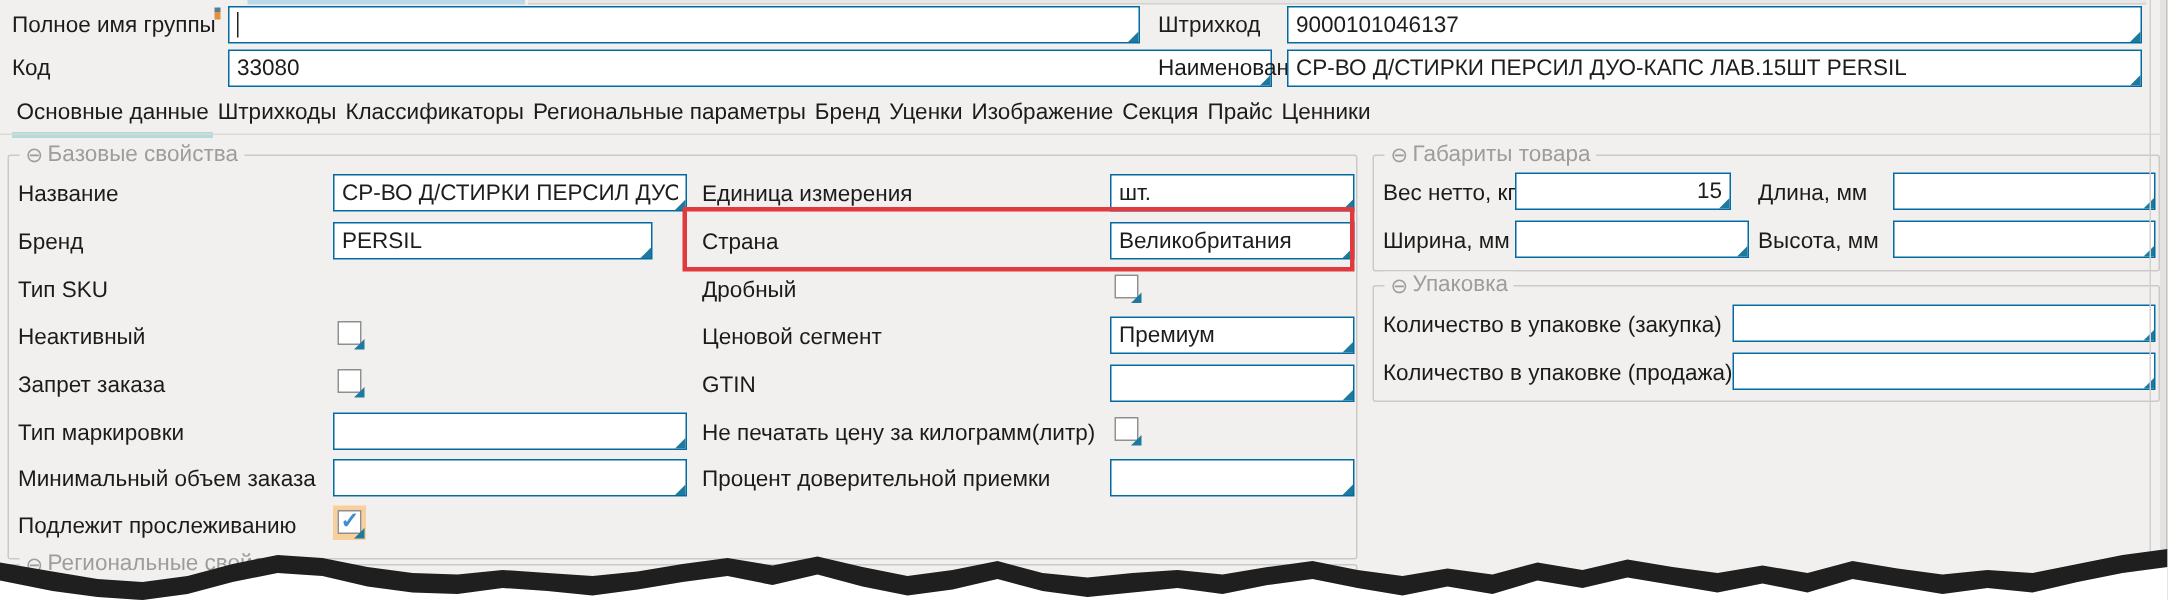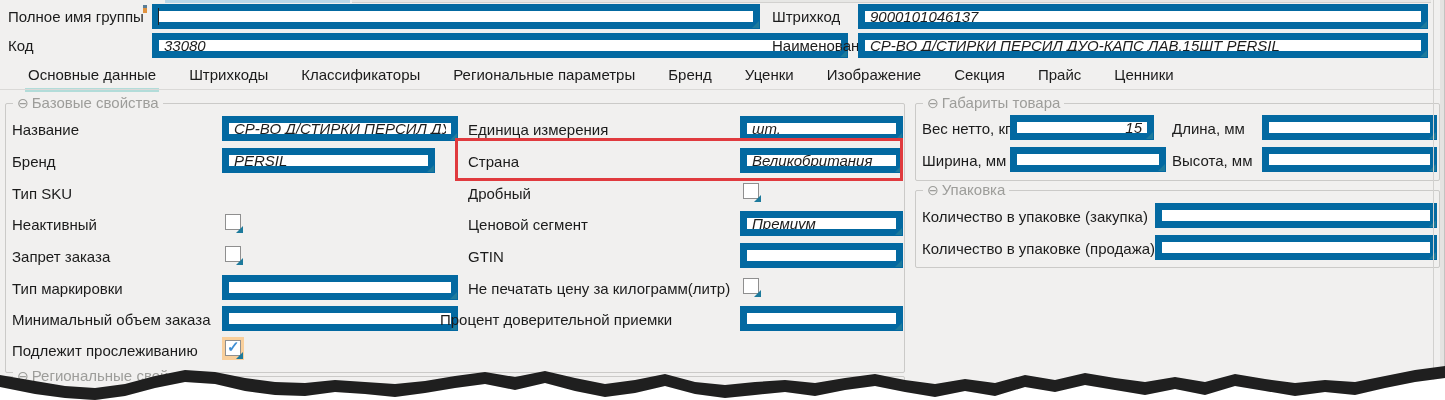--- a/index.html
+++ b/index.html
@@ -2,34 +2,34 @@
 <html><head>
 <meta charset="utf-8">
 <style>
   * { margin:0; padding:0; box-sizing:border-box; }
   html,body { width:1445px; height:400px; background:#ffffff; overflow:hidden;
               font-family:"Liberation Sans", sans-serif; }
   .app { position:absolute; left:0; top:0; width:1445px; height:400px;
          background:#f1f0ef; }
   .lbl { position:absolute; font-size:15px; color:#1b1b1b; white-space:nowrap; }
   .field { position:absolute; height:25px; }
-  .field input { width:100%; height:25px; border:7px solid #0369a1; background:#fff;
+  .field input { width:100%; height:25px; border:1px solid #0369a1; background:#fff;
                  font-family:inherit; font-size:15px; color:#1d1d1d; padding:1px 5px;
-                 outline:none;font-style:italic; }
+                 outline:none; }
   .field input.right { text-align:right; }
   .dogear { position:absolute; right:1px; bottom:1px; width:0; height:0;
             border-left:7px solid transparent; border-bottom:7px solid #1d7a9c; }
   .cursor { position:absolute; left:6px; top:4px; width:1px; height:17px; background:#222; }
   .cb { position:absolute; width:22px; height:23px; background:transparent; }
   .cb.checked { background:#f9cf9b; }
   .cb-inner { position:absolute; left:3px; top:3px; width:16px; height:16px;
               background:#fff; border:1px solid #8f8f8f; }
   .cb-check { position:absolute; left:1px; top:-3px; font-size:15px; font-weight:bold;
               color:#3e8ed4; }
-  .tabs { position:absolute; left:25px; top:64px; display:flex; gap:27px; }
+  .tabs { position:absolute; left:8px; top:64px; display:flex; }
   .tab { font-size:15px; color:#1b1b1b; padding:2px 3px 5px 3px; cursor:default;
          border-bottom:4px solid transparent; white-space:nowrap; }
   .tab.active { border-bottom-color:#b2dcd9; }
   .tabline { position:absolute; left:0; top:89px; width:1445px; height:1px; background:#dad9d7; }
   .group { position:absolute; border:1px solid #cbcac8; border-radius:2px; }
   .legend { position:absolute; top:-10px; left:7px; background:#f1f0ef;
             color:#9d9d9a; font-size:15px; padding:0 4px; display:flex;
             align-items:center; gap:3px; white-space:nowrap; }
   .legend .collapse { font-size:14px; color:#9d9d9a; }
   .redbox { position:absolute; left:455px; top:138px; width:448px; height:43px;
@@ -174,21 +174,21 @@
     <input value="" style="">
     <div class="dogear"></div>
   </div>
 
   <div class="lbl" style="left:468px;top:280px">Не печатать цену за килограмм(литр)</div>
   <div class="cb" style="left:740px;top:275px">
     <div class="cb-inner"></div>
     <div class="dogear"></div>
   </div>
 
-  <div class="lbl" style="left:440px;top:311px">Процент доверительной приемки</div>
+  <div class="lbl" style="left:468px;top:311px">Процент доверительной приемки</div>
   <div class="field" style="left:740px;top:306px;width:163px">
     <input value="" style="">
     <div class="dogear"></div>
   </div>
 
   <div class="redbox"></div>
 
   <div class="group" style="left:915px;top:103px;width:525px;height:78px">
     <div class="legend">
       <span class="collapse">⊖</span>

